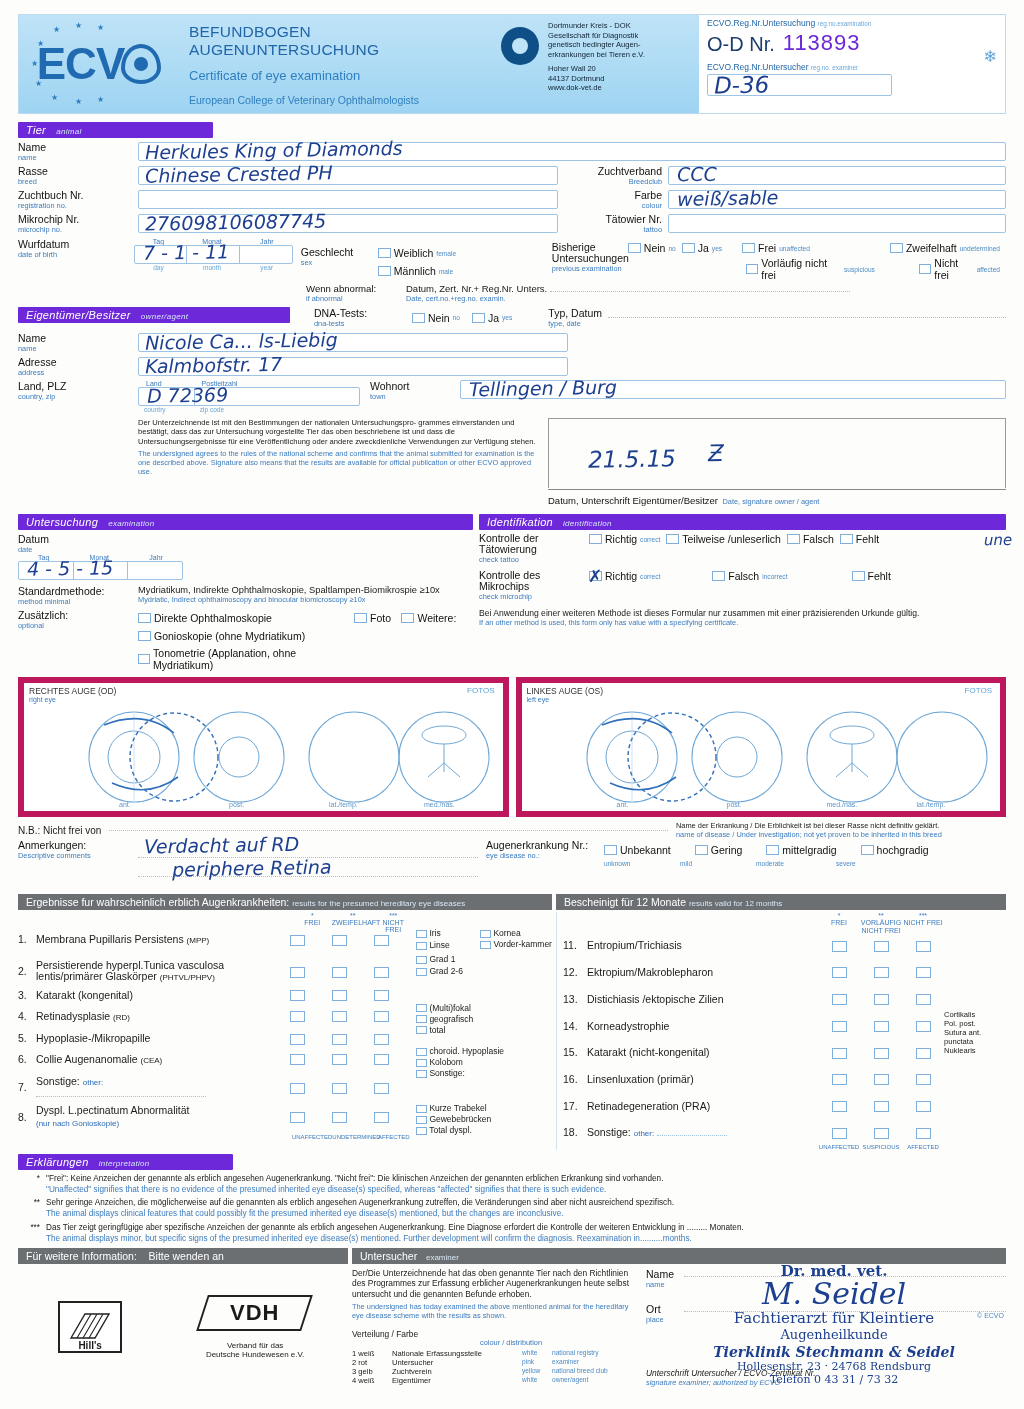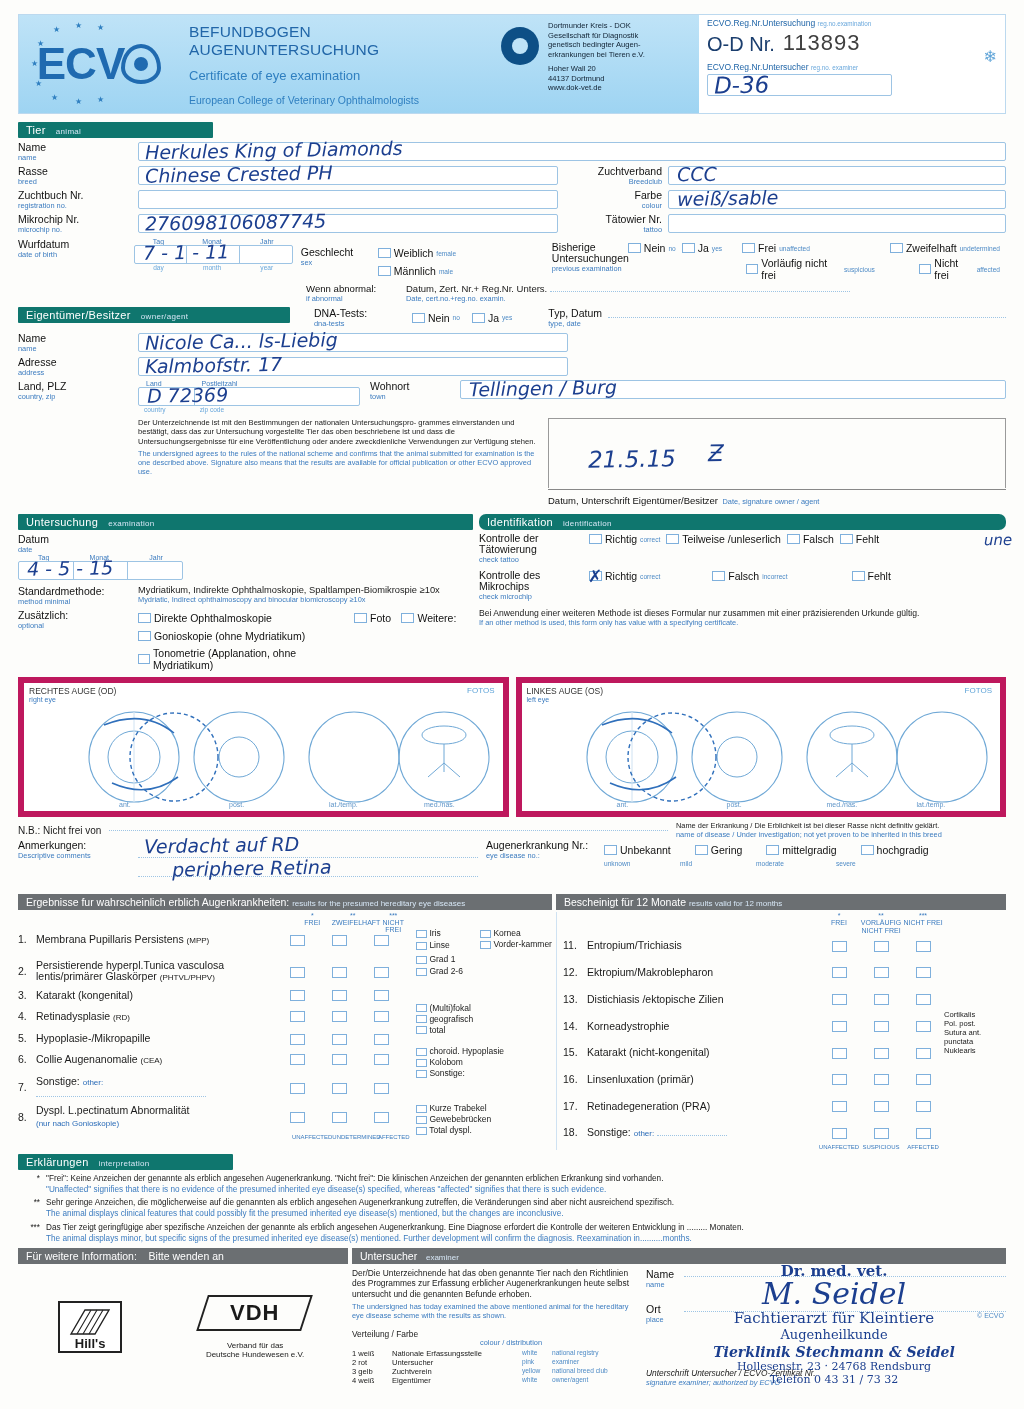--- a/index.html
+++ b/index.html
@@ -13,22 +13,22 @@
     overflow:hidden;
   }
   .page { position:relative; width:1024px; height:1409px; padding:14px 18px; }
 
   
   .blue { color:#2b6cb8; }
   .lbl-de { font-size:10.5px; color:#111; }
   .lbl-en { font-size:7.4px; color:#3b7bbf; }
   .tiny  { font-size:6.6px; color:#4e8bc6; }
   .sec-bar {
-    background:#0f766e; color:#fff; font-size:11px; padding:2px 8px;
-    display:inline-block; border-radius:1px; letter-spacing:.3px;
+    background:#6d28d9; color:#fff; font-size:11px; padding:2px 8px;
+    display:inline-block; border-radius:1px; letter-spacing:.3px;font-style:italic;
   }
   .sec-bar .en { color:#d6e6f5; font-size:8px; font-weight:normal; }
   .fieldbox {
     border:1px solid #9dc4e4; background:#fff; height:19px; border-radius:2px;
   }
   .hand {
     font-family:"DejaVu Sans", sans-serif;
     color:#1c3f8f; font-size:19px; font-style:italic;
     transform:rotate(-1deg); white-space:nowrap;
     pointer-events:none;
@@ -45,21 +45,21 @@
   .hdr-title { width:315px; background:linear-gradient(180deg,#bfe3f7,#9ed4f2); padding:8px 10px; }
   .hdr-title .t1 { color:#2166a8; font-size:15.5px; letter-spacing:.2px; }
   .hdr-title .t2 { color:#2f7fc0; font-size:13px; margin-top:9px; }
   .hdr-title .t3 { color:#2f7fc0; font-size:10.5px; margin-top:11px; }
   .hdr-dok { width:205px; background:linear-gradient(180deg,#bfe3f7,#9ed4f2); display:flex; padding:6px 6px 6px 4px; gap:6px; }
   .hdr-dok .txt { font-size:7.6px; color:#123; line-height:1.28; }
   .hdr-reg { flex:1; background:#fff; padding:3px 8px; position:relative; }
   .hdr-reg .cap { font-size:8.5px; color:#2166a8; }
   .hdr-reg .cap small { font-size:6.3px; color:#6aa8dc; }
   .odnr { font-size:20px; color:#1b3e6e; margin-top:2px; }
-  .odnum { color:#404040; font-size:22px; letter-spacing:1px; }
+  .odnum { color:#6d28d9; font-size:22px; letter-spacing:1px; }
 
   
   .stars span { position:absolute; color:#2f7fc0; font-size:8px; }
   .lblcol { width:120px; }
   .inline-chk { display:inline-flex; align-items:center; gap:3px; margin-right:6px; }
 
   .drawbox { border:6px solid #be185d; height:140px; position:relative; background:#fff; }
   .drawlabel { position:absolute; font-size:7px; color:#5f95c8; }
 
   .results-hdr { background:#6b6f72; color:#fff; font-size:10.5px; padding:2px 8px; }
@@ -471,21 +471,21 @@
             </div>
           <div class="inline-chk" style="margin-top:2px;">
               <span class="chk"></span>
               <span class="lbl-de">Weitere:</span>
             </div>
         </div>
       </div>
     </div>
 
     <div style="flex:1;">
-      <div class="sec-bar" style="width:100%;border-radius:7px;">
+      <div class="sec-bar" style="width:100%;">
         <span>Identifikation</span> &nbsp; <span class="en">identification</span>
       </div>
       <div class="row" style="margin-top:3px;align-items:flex-start;position:relative;">
         <div style="width:110px;">
           <div class="lbl-de" style="line-height:1.05;">Kontrolle der Tätowierung</div>
           <div class="lbl-en">check tattoo</div>
         </div>
         <span class="inline-chk">
             <span class="chk"></span>
             <span class="lbl-de">Richtig</span>
@@ -902,21 +902,21 @@
     </div>
   </div>
 
   <div style="display:flex;gap:4px;margin-top:4px;">
     <div style="width:330px;display:flex;align-items:center;justify-content:space-around;">
       <div class="hills" style="display:flex;flex-direction:column;align-items:center;justify-content:flex-end;">
         <svg width="46" height="30" viewBox="0 0 46 30">
           <path d="M4 28 L18 4 L42 4 L28 28 Z" fill="none" stroke="#222" stroke-width="1.4"></path>
           <path d="M10 28 L24 4 M16 28 L30 4 M22 28 L36 4" stroke="#222" stroke-width="1.1"></path>
         </svg>
-        <div style="font-size:13px;font-weight:bold;">Hill's</div>
+        <div style="font-size:10px;font-weight:bold;">Hill's</div>
       </div>
       <div style="text-align:center;">
         <div class="vdh"><span style="display:inline-block;transform:skewX(18deg);">VDH</span></div>
         <div style="font-size:8px;margin-top:10px;">Verband für das</div>
         <div style="font-size:8px;">Deutsche Hundewesen e.V.</div>
       </div>
     </div>
 
     <div style="width:290px;">
       <div style="font-size:8.4px;line-height:1.25;">Der/Die Unterzeichnende hat das oben genannte Tier nach den Richtlinien des Programmes zur Erfassung erblicher Augenerkrankungen heute selbst untersucht und die genannten Befunde erhoben.</div>

